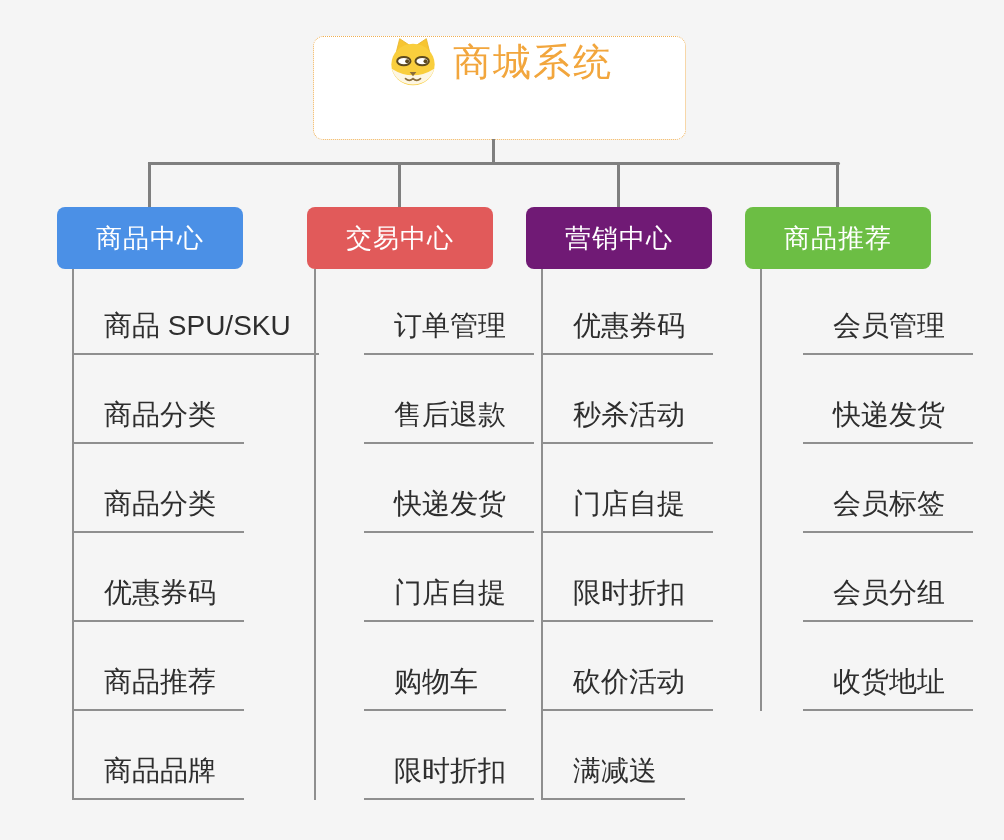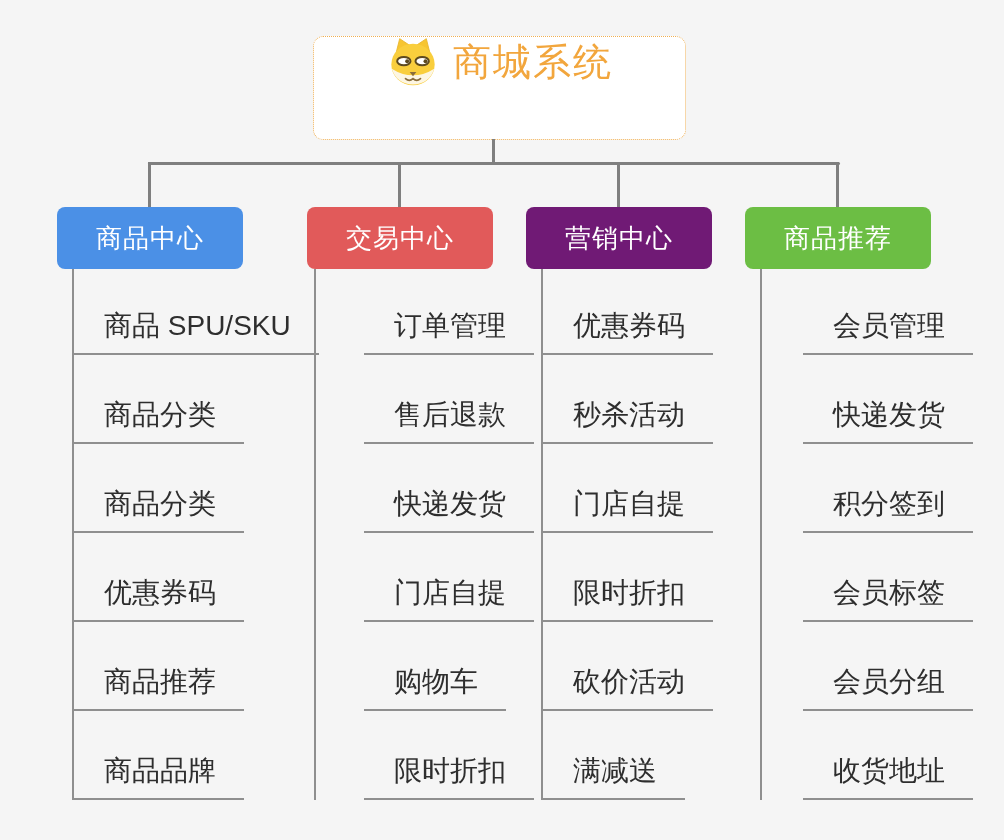--- a/index.html
+++ b/index.html
@@ -150,19 +150,18 @@
     <div class="leaf">秒杀活动</div>
     <div class="leaf">门店自提</div>
     <div class="leaf">限时折扣</div>
     <div class="leaf">砍价活动</div>
     <div class="leaf">满减送</div>
   </div>
 
   <div class="col c3">
     <div class="leaf">会员管理</div>
     <div class="leaf">快递发货</div>
-    <div class="leaf">积分签到</div>
     <div class="leaf">会员标签</div>
     <div class="leaf">会员分组</div>
     <div class="leaf">收货地址</div>
   </div>
 
 </div>
 
 </body></html>

